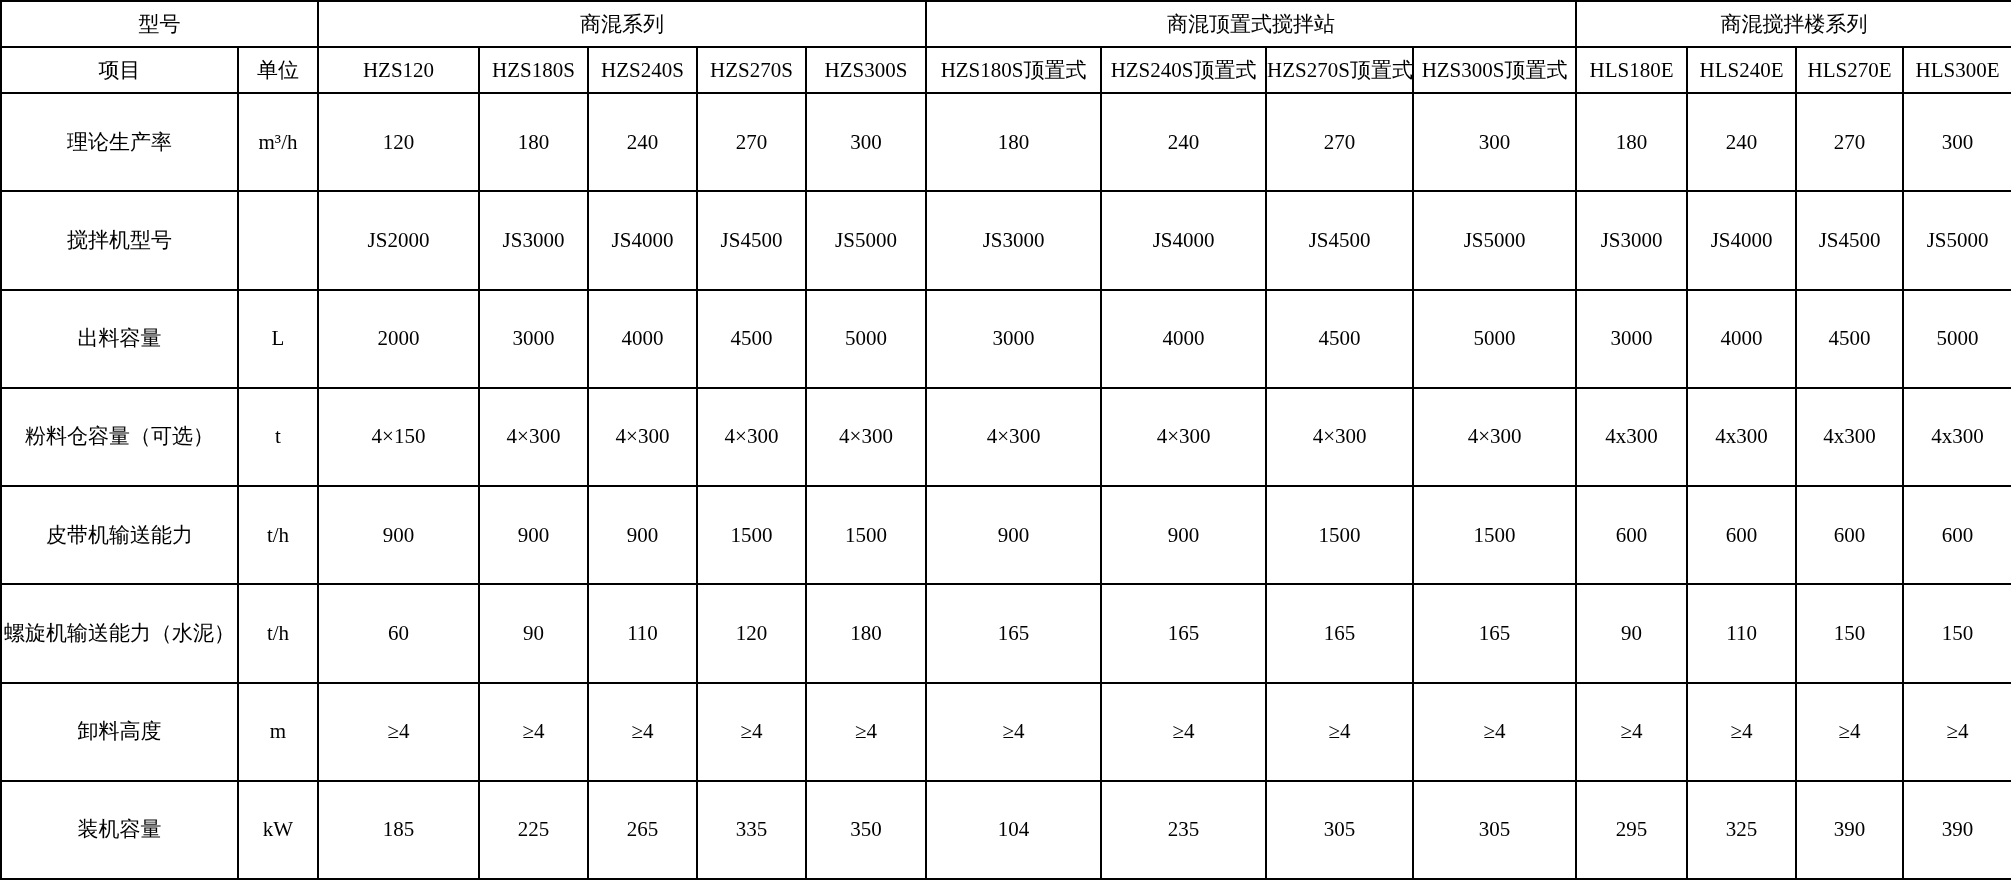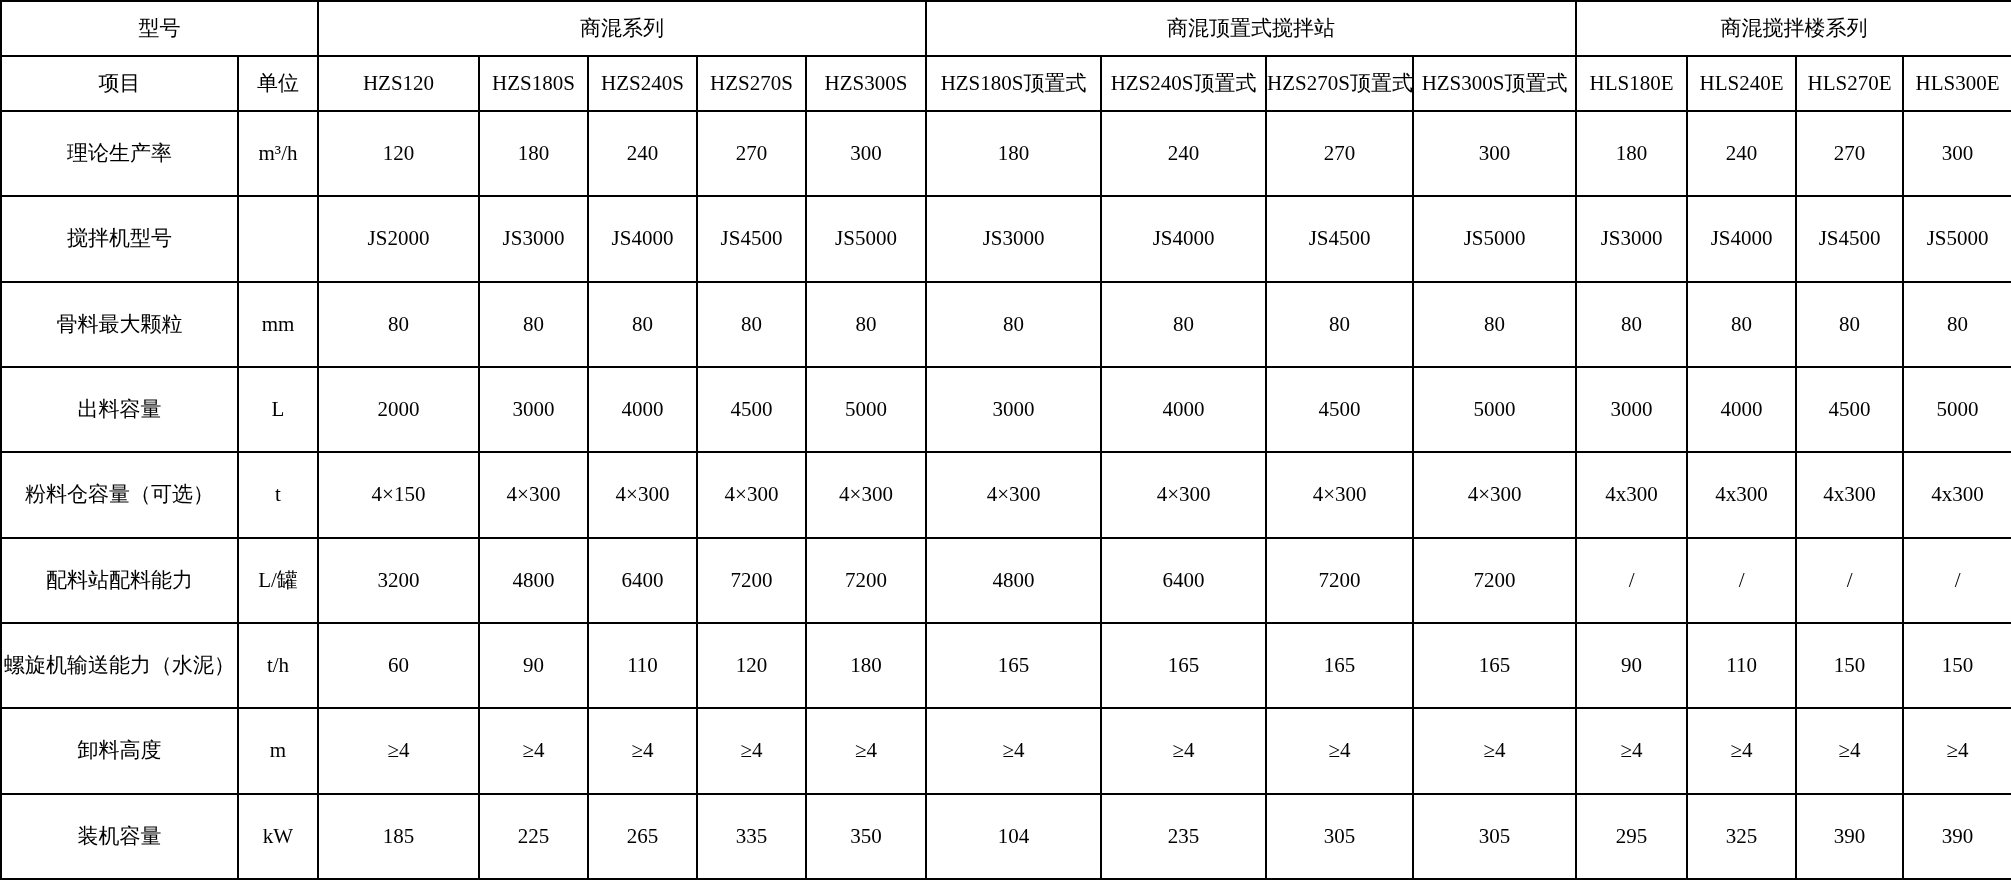--- a/index.html
+++ b/index.html
@@ -22,21 +22,21 @@
     text-align: center;
     vertical-align: middle;
     font-weight: normal;
     font-size: 21px;
     line-height: 1;
     padding: 0;
     overflow: hidden;
     white-space: nowrap;
   }
   .spec-table tr {
-    height: 55px;
+    height: 46px;
   }
   
   col.c-item  { width: 237px; }
   col.c-unit  { width: 80px;  }
   col.c0  { width: 161px; }
   col.c1  { width: 109px; }
   col.c2  { width: 109px; }
   col.c3  { width: 109px; }
   col.c4  { width: 120px; }
   col.c5  { width: 175px; }
@@ -123,37 +123,20 @@
         <td>JS3000</td>
         <td>JS4000</td>
         <td>JS4500</td>
         <td>JS5000</td>
         <td>JS3000</td>
         <td>JS4000</td>
         <td>JS4500</td>
         <td>JS5000</td>
       </tr>
       <tr>
-        <td>骨料最大颗粒</td>
-        <td>mm</td>
-        <td>80</td>
-        <td>80</td>
-        <td>80</td>
-        <td>80</td>
-        <td>80</td>
-        <td>80</td>
-        <td>80</td>
-        <td>80</td>
-        <td>80</td>
-        <td>80</td>
-        <td>80</td>
-        <td>80</td>
-        <td>80</td>
-      </tr>
-      <tr>
         <td>出料容量</td>
         <td>L</td>
         <td>2000</td>
         <td>3000</td>
         <td>4000</td>
         <td>4500</td>
         <td>5000</td>
         <td>3000</td>
         <td>4000</td>
         <td>4500</td>
@@ -174,35 +157,35 @@
         <td>4×300</td>
         <td>4×300</td>
         <td>4×300</td>
         <td>4×300</td>
         <td>4x300</td>
         <td>4x300</td>
         <td>4x300</td>
         <td>4x300</td>
       </tr>
       <tr>
-        <td>配料站配料能力</td>
-        <td>L/罐</td>
-        <td>3200</td>
-        <td>4800</td>
-        <td>6400</td>
-        <td>7200</td>
-        <td>7200</td>
-        <td>4800</td>
-        <td>6400</td>
-        <td>7200</td>
-        <td>7200</td>
-        <td>/</td>
-        <td>/</td>
-        <td>/</td>
-        <td>/</td>
+        <td>皮带机输送能力</td>
+        <td>t/h</td>
+        <td>900</td>
+        <td>900</td>
+        <td>900</td>
+        <td>1500</td>
+        <td>1500</td>
+        <td>900</td>
+        <td>900</td>
+        <td>1500</td>
+        <td>1500</td>
+        <td>600</td>
+        <td>600</td>
+        <td>600</td>
+        <td>600</td>
       </tr>
       <tr>
         <td>螺旋机输送能力（水泥）</td>
         <td>t/h</td>
         <td>60</td>
         <td>90</td>
         <td>110</td>
         <td>120</td>
         <td>180</td>
         <td>165</td>

